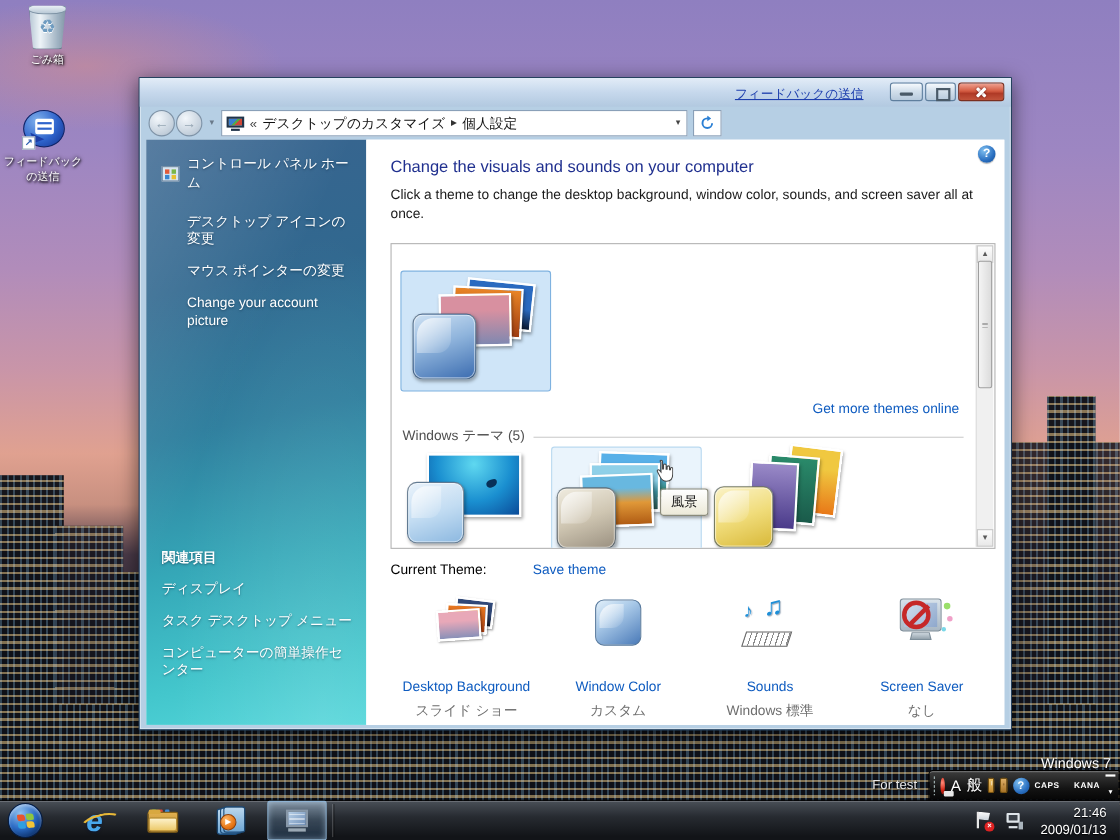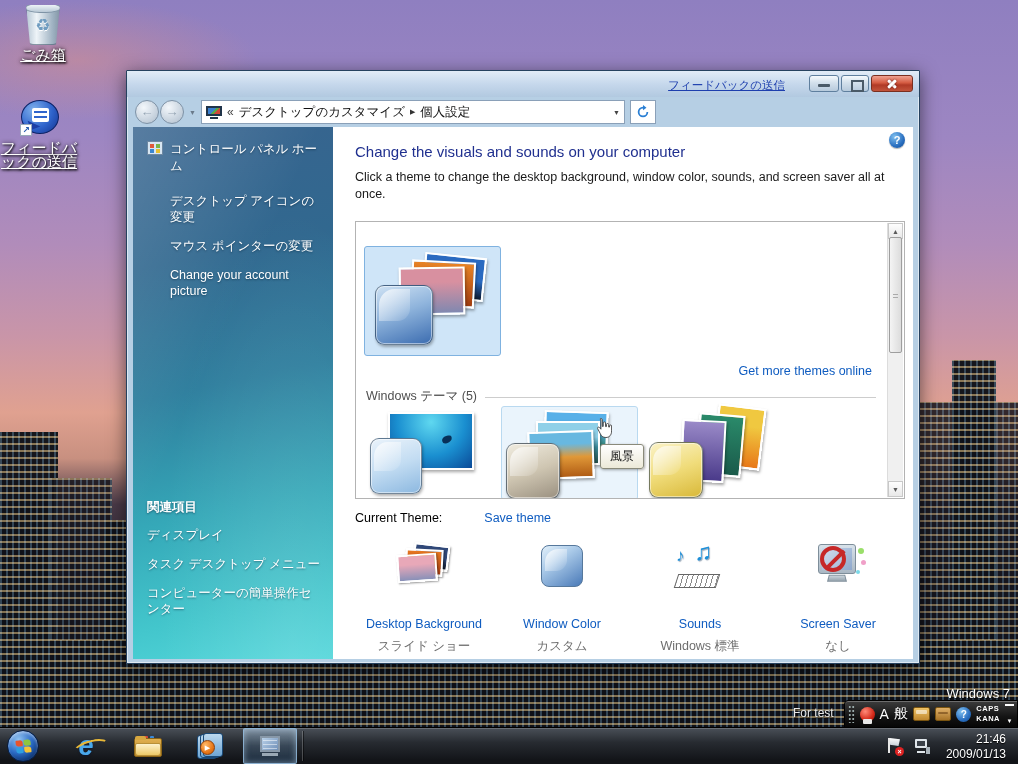--- a/index.html
+++ b/index.html
@@ -13,22 +13,22 @@
   .bldg { position:absolute; background-color:#0f1118;
     background-image:
       repeating-linear-gradient(0deg, rgba(255,214,130,.5) 0 2px, transparent 2px 7px),
       repeating-linear-gradient(90deg, rgba(140,210,255,.28) 0 2px, transparent 2px 6px);
     background-blend-mode:screen; opacity:.96; }
   .bldg.dim { opacity:.85; background-color:#14141c; }
   #glow { position:absolute; left:0; top:470; width:260px; height:120px;
     background:radial-gradient(ellipse at 30% 50%, rgba(255,150,110,.35), transparent 70%); }
 
   .desk-icon { position:absolute; width:78px; text-align:center; cursor:default; }
-  .desk-icon .lbl { color:#fff; font-size:15px; line-height:14px; margin-top:3px;
-    text-shadow:1px 1px 2px #000, 0 0 4px #000;text-decoration:underline; }
+  .desk-icon .lbl { color:#fff; font-size:10px; line-height:14px; margin-top:3px;
+    text-shadow:1px 1px 2px #000, 0 0 4px #000; }
   
   .bin { width:34px; height:40px; margin:0 auto; position:relative;
     background:linear-gradient(90deg,#b9c9d6,#eef4f8 30%,#9fb2c2 80%,#8699a9);
     border-radius:4px 4px 7px 7px; clip-path:polygon(0 0,100% 0,88% 100%,12% 100%);
     border:1px solid rgba(70,90,110,.6); }
   .bin::before { content:""; position:absolute; left:-2px; right:-2px; top:-3px; height:8px;
     background:linear-gradient(#f4f9fc,#b9c9d6); border-radius:50%/60%;
     border:1px solid #7e93a5; }
   .bin .rec { position:absolute; left:0; right:0; top:9px; font-size:17px;
     color:#6f9cc0; text-shadow:0 1px 0 #fff; }
@@ -103,21 +103,21 @@
   #winbody { display:flex; height:532px; background:#fff; }
 
   
   #sidebar { width:200px; flex:0 0 auto; position:relative; overflow:hidden;
     background:linear-gradient(168deg,#38648f 0%,#31688f 25%,#2f7f9e 48%,
       #35a8b8 70%,#43c6cc 88%,#52d6da 100%); }
   #sidebar::after { content:""; position:absolute; inset:0;
     background:linear-gradient(115deg,rgba(255,255,255,.16),transparent 42%),
       radial-gradient(ellipse at 80% 100%, rgba(255,255,255,.12), transparent 60%); }
   .side-top { position:relative; z-index:2; padding:14px 10px 0 14px; }
-  .side-home { display:flex; align-items:flex-start; gap:7px; margin-bottom:18px; cursor:pointer; }
+  .side-home { display:flex; align-items:center; gap:7px; margin-bottom:18px; cursor:pointer; }
   .cp-icon { width:16px; height:14px; background:#d8e6f2; border:1px solid #6e88a2;
     position:relative; flex:0 0 auto; }
   .cp-icon::after { content:""; position:absolute; left:2px; top:2px; width:4px; height:4px;
     background:#e05a3a; box-shadow:6px 0 0 #7ab648, 0 5px 0 #3a86d0, 6px 5px 0 #e8c030; }
   .side-link { color:#fff; font-size:12.5px; line-height:16px; cursor:pointer;
     margin-bottom:13px; text-shadow:0 1px 2px rgba(0,30,50,.5); }
   .side-home .side-link-txt { color:#fff; font-size:12.5px; text-shadow:0 1px 2px rgba(0,30,50,.5); }
   .side-related { position:absolute; z-index:2; left:14px; right:10px; top:372px; }
   .side-rel-head { color:#fff; font-weight:bold; font-size:12.5px; margin-bottom:11px;
     text-shadow:0 1px 2px rgba(0,30,50,.5); }
@@ -314,21 +314,21 @@
   .tool-ico { width:17px; height:14px; border-radius:2px; position:relative; cursor:pointer;
     background:linear-gradient(#f0c468,#c08830); border:1px solid #7a5410; }
   .tool-ico::after { content:""; position:absolute; left:2px; top:2px; right:2px; height:4px;
     background:rgba(255,255,255,.55); border-radius:1px; }
   .tool-ico.box { background:linear-gradient(#e0b068,#a87428); }
   .tool-ico.box::after { background:rgba(90,50,10,.5); top:4px; height:2px; }
   .lb-help { width:15px; height:15px; border-radius:50%; flex:0 0 auto;
     background:radial-gradient(circle at 35% 30%,#7fc0f0,#2a6fc0 60%,#114a90);
     color:#fff; font-size:10px; font-weight:bold; text-align:center; line-height:15px;
     cursor:pointer; }
-  .capskana { display:flex; flex-direction:column; gap:2px; }
+  .capskana { display:flex; gap:13px; }
   .capskana span { color:#fff; font-size:7.5px; font-weight:bold; letter-spacing:.5px;
     line-height:8px; cursor:pointer; }
   .lb-right { display:flex; flex-direction:column; justify-content:space-between;
     height:20px; align-items:center; margin-left:auto; }
   .lb-min { width:9px; height:2px; background:#fff; cursor:pointer; }
   .lb-dd { color:#fff; font-size:6px; cursor:pointer; }
 </style>
 </head>
 <body>
 

